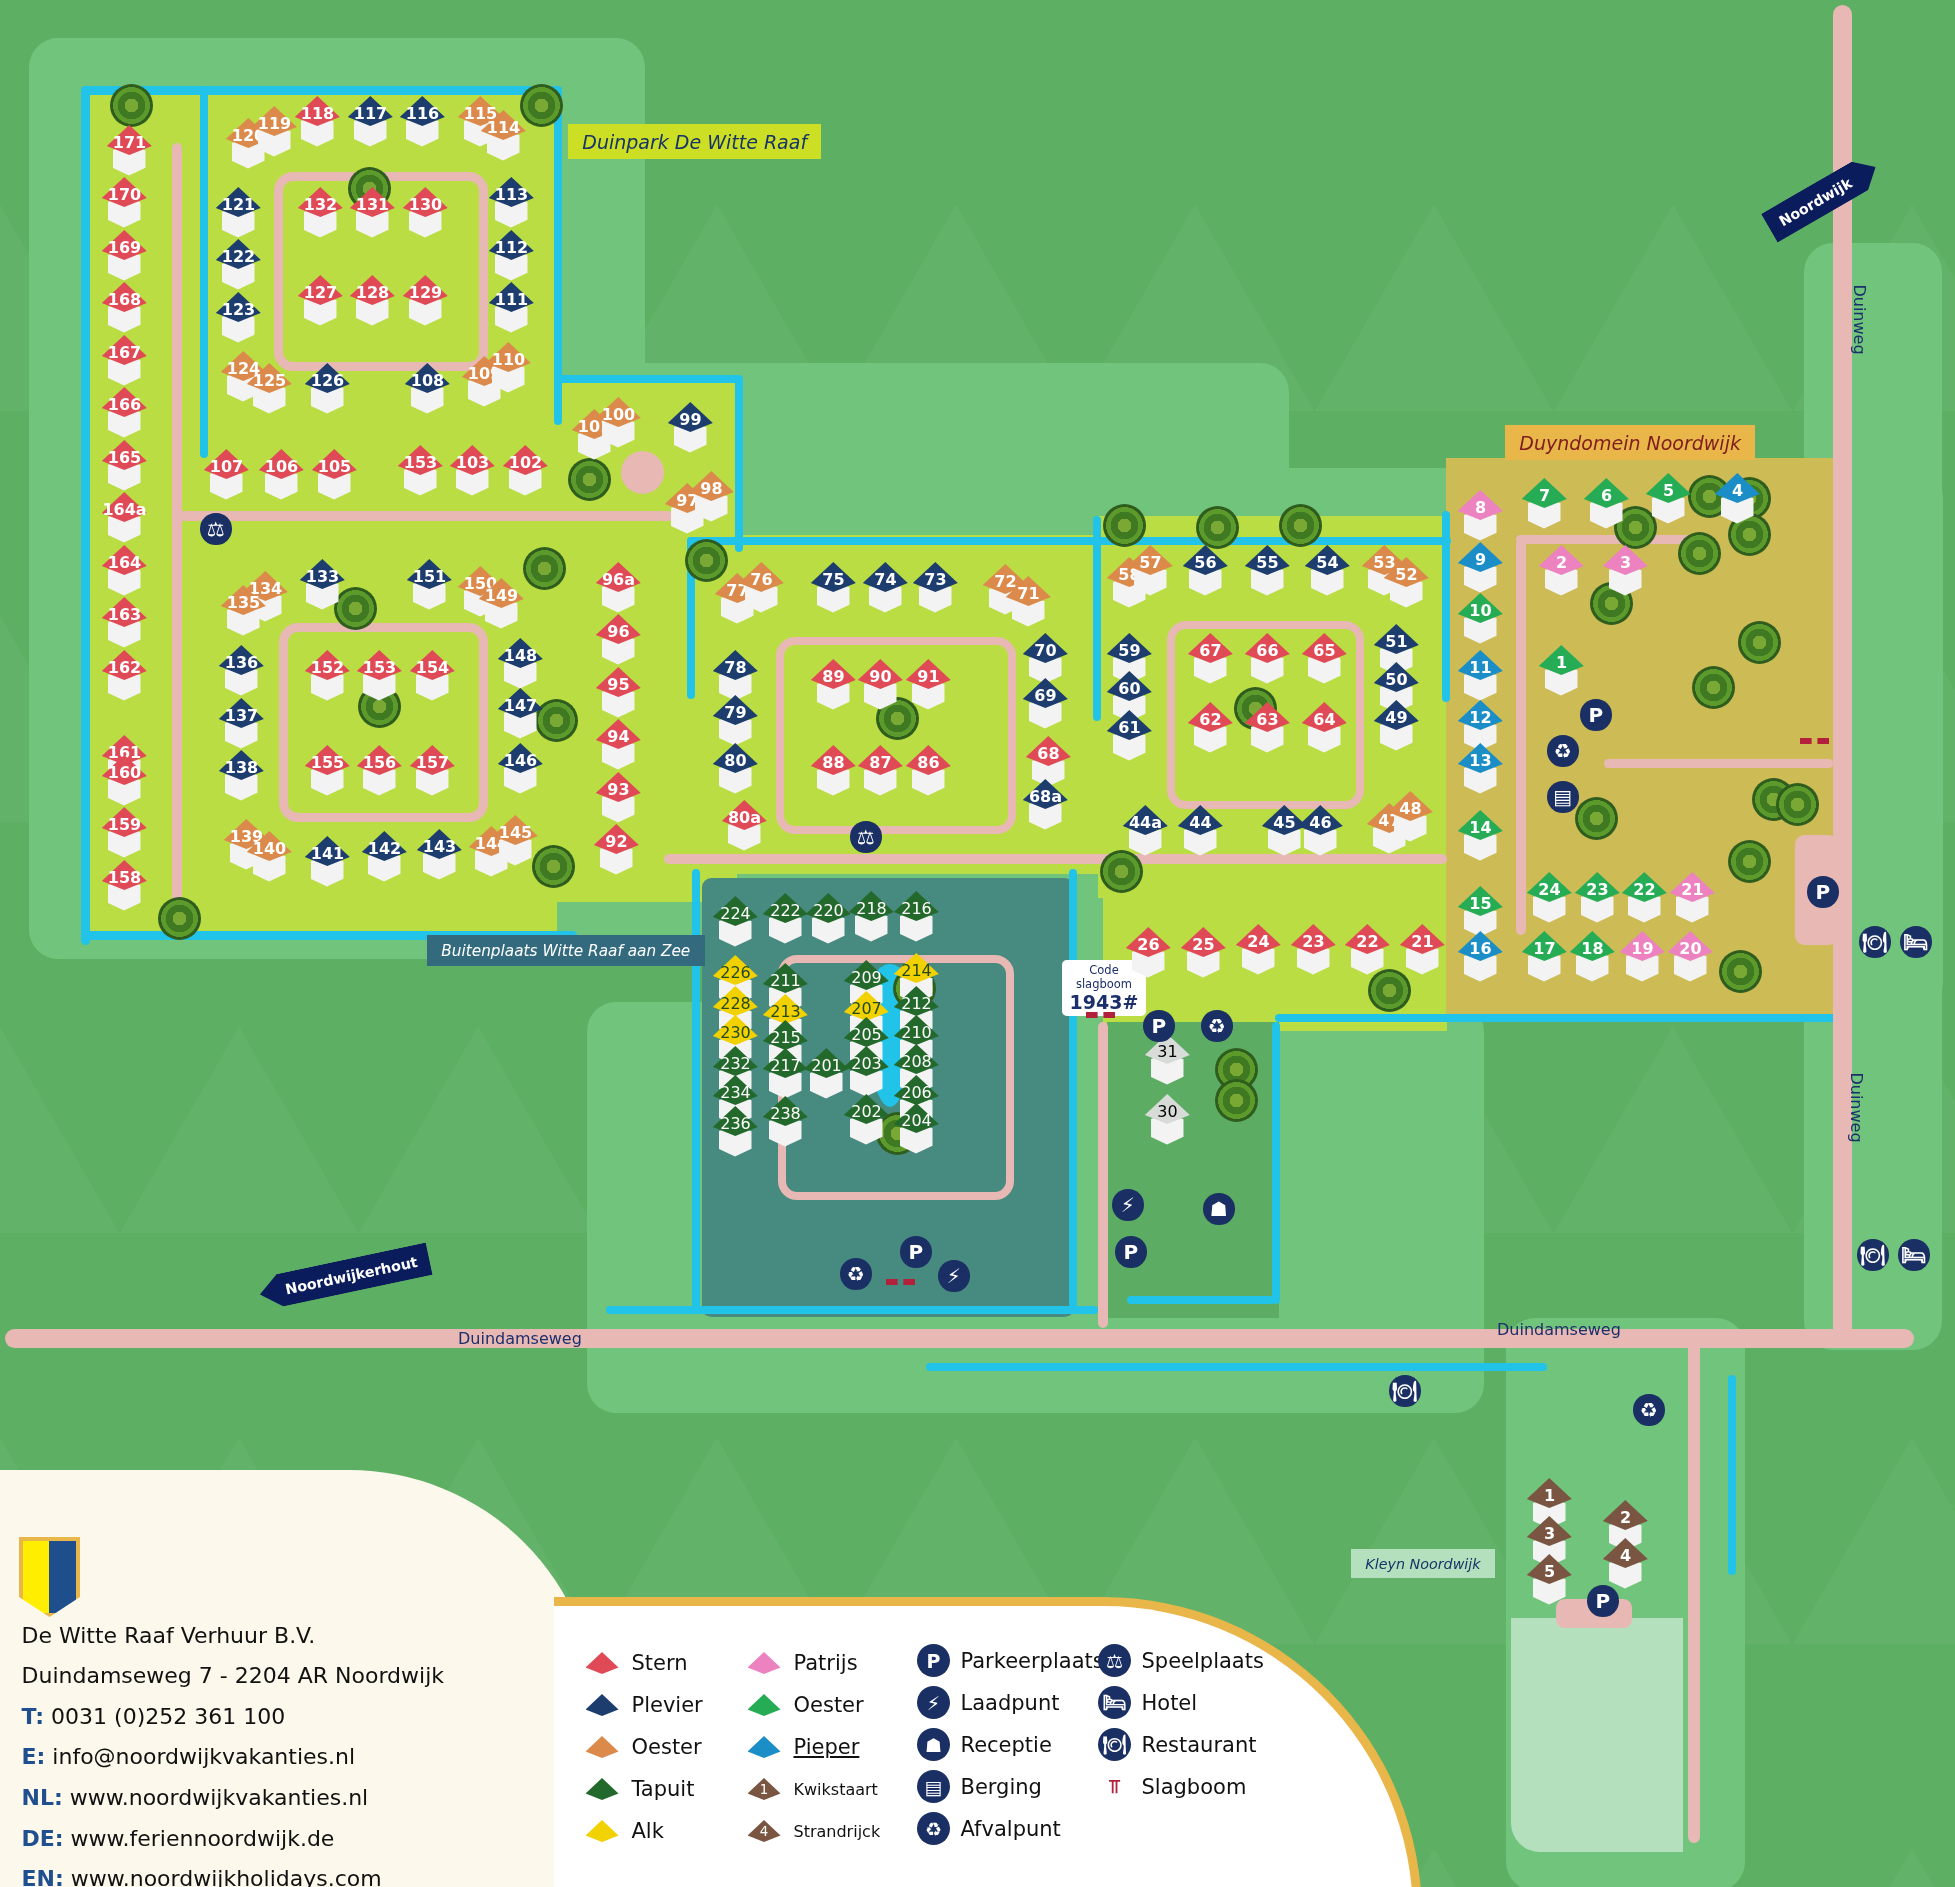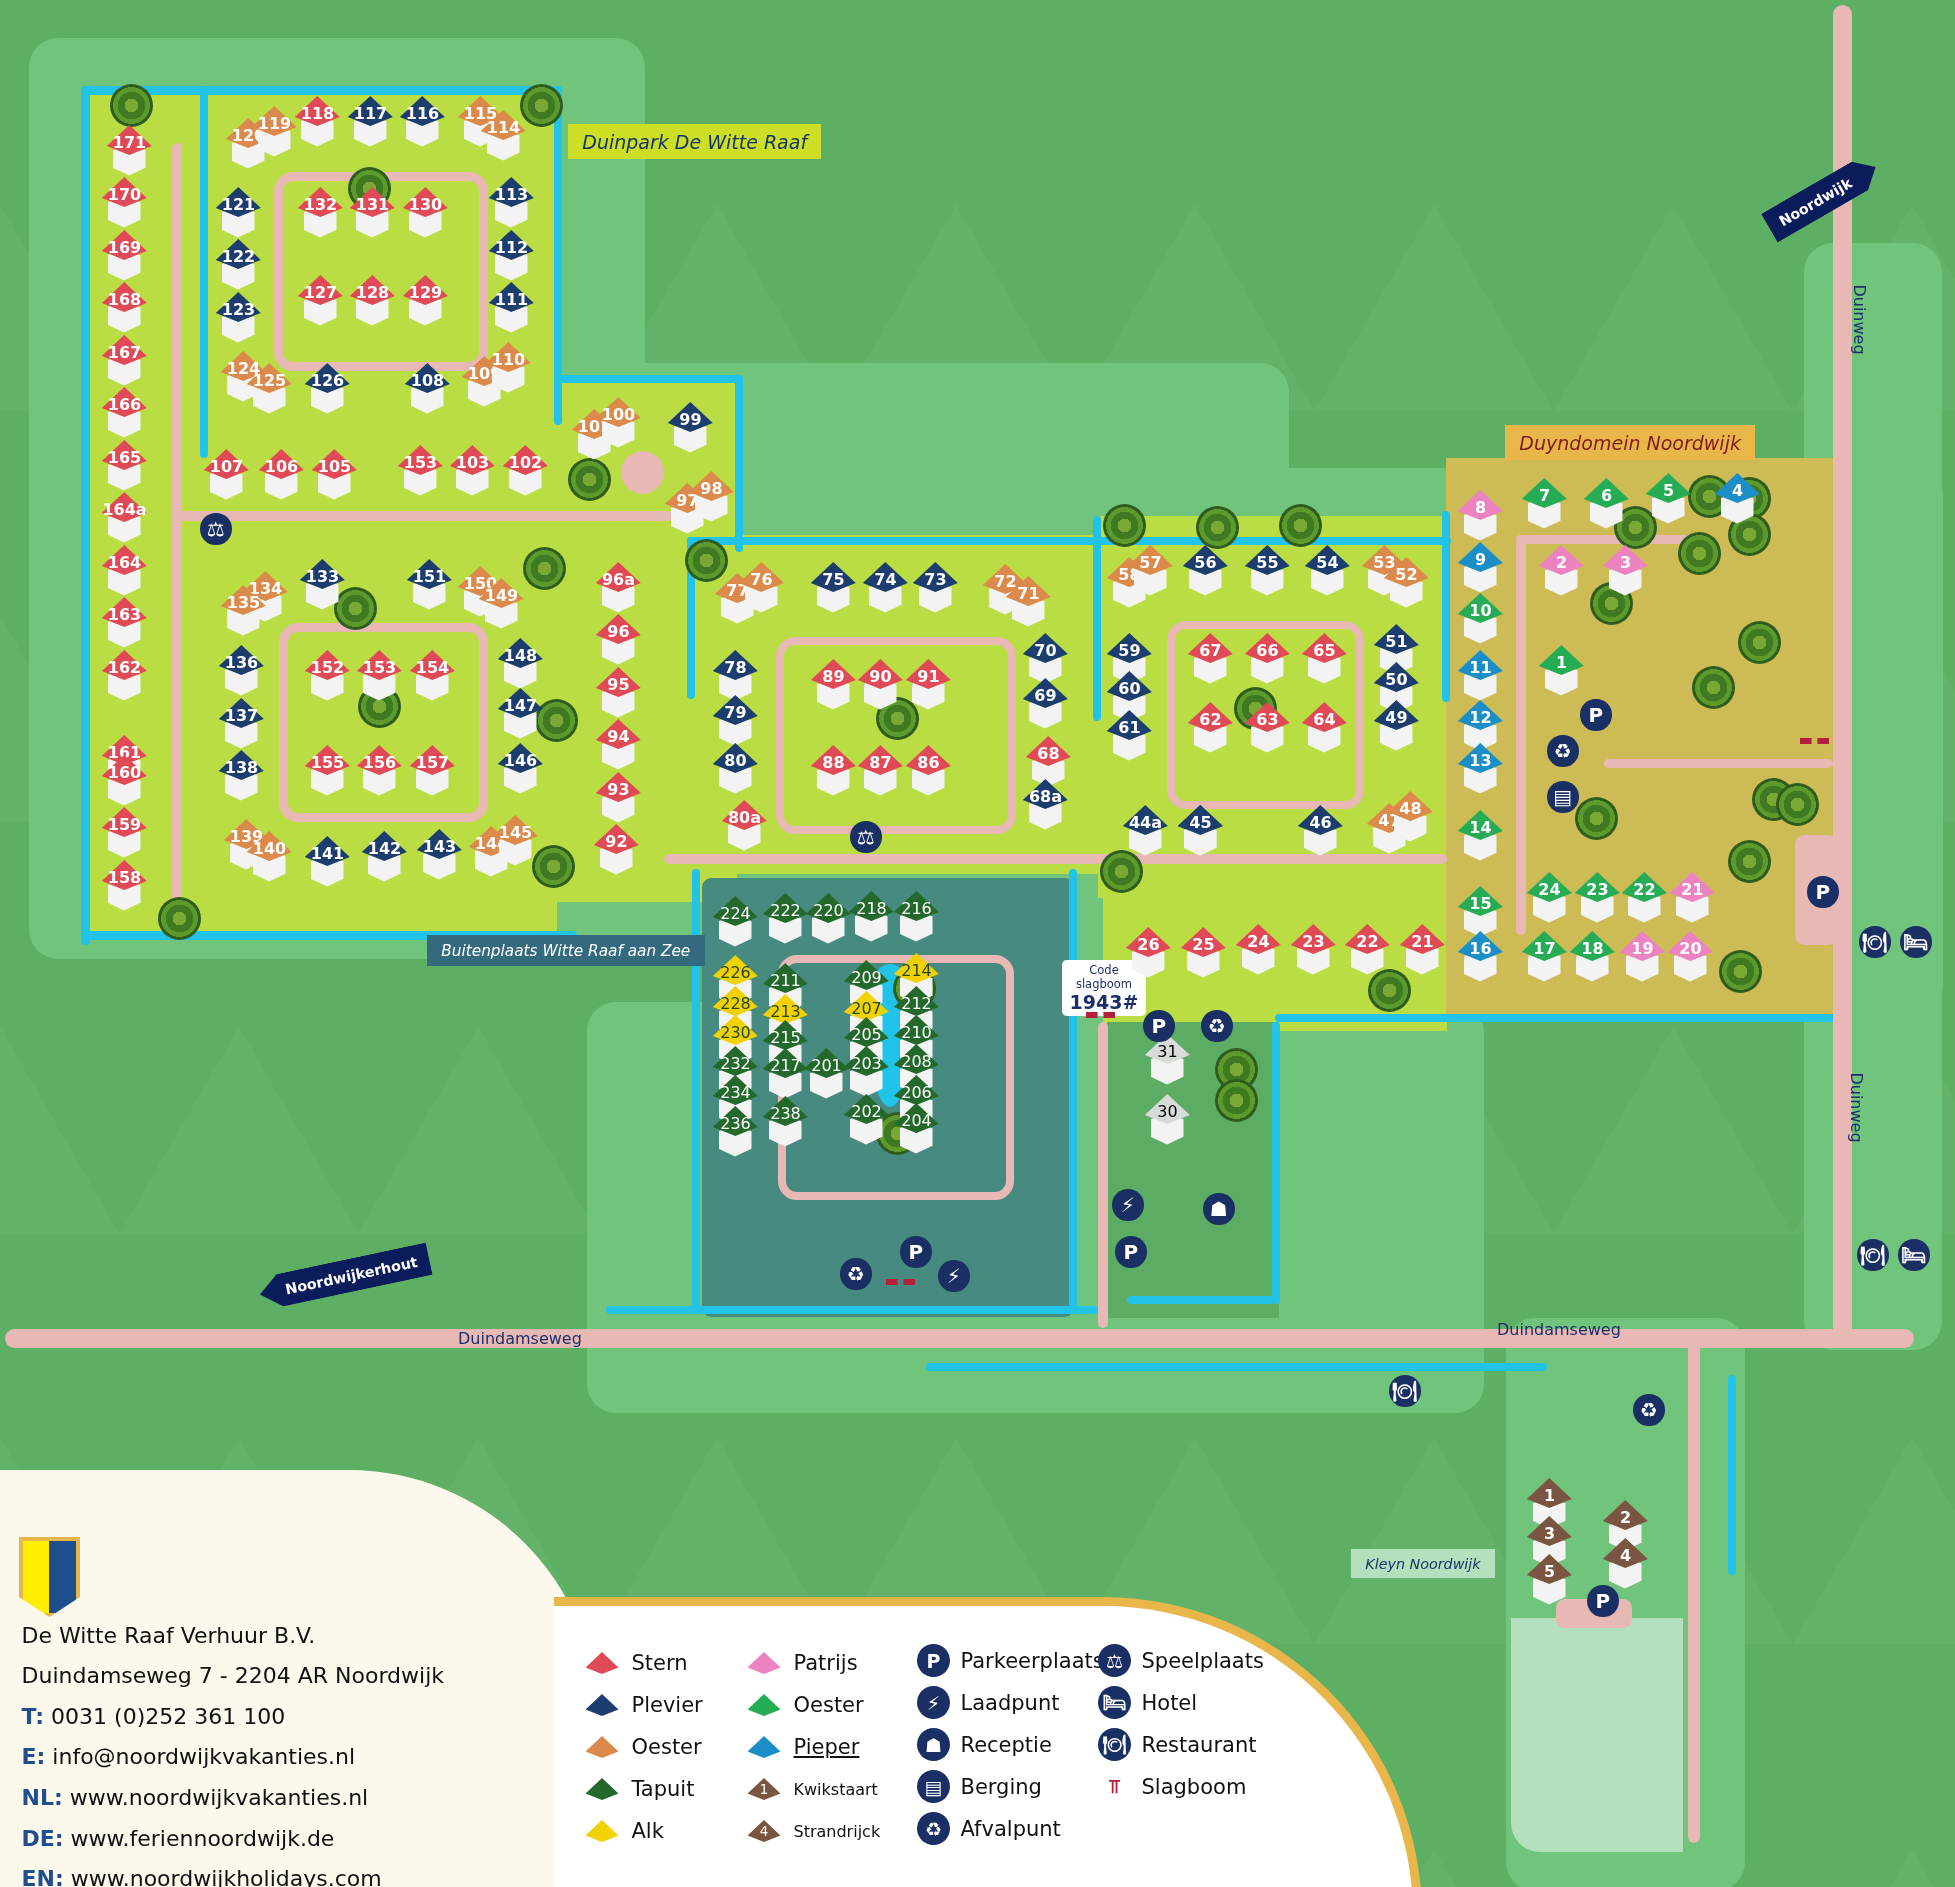--- a/index.html
+++ b/index.html
@@ -782,21 +782,21 @@
     <div class="house plevier" style="left: 1119px; top: 802px;">
       <div class="wall"></div>
       <div class="roof"></div>
       <div class="num">44a</div>
     </div>
     <div class="house plevier" style="left: 1174px; top: 802px;">
       <div class="wall"></div>
       <div class="roof"></div>
       <div class="num">44</div>
     </div>
-    <div class="house plevier" style="left: 1174px; top: 802px;">
+    <div class="house plevier" style="left: 1258px; top: 802px;">
       <div class="wall"></div>
       <div class="roof"></div>
       <div class="num">45</div>
     </div>
     <div class="house plevier" style="left: 1294px; top: 802px;">
       <div class="wall"></div>
       <div class="roof"></div>
       <div class="num">46</div>
     </div>
     <div class="house oester" style="left: 1363px; top: 800px;">

